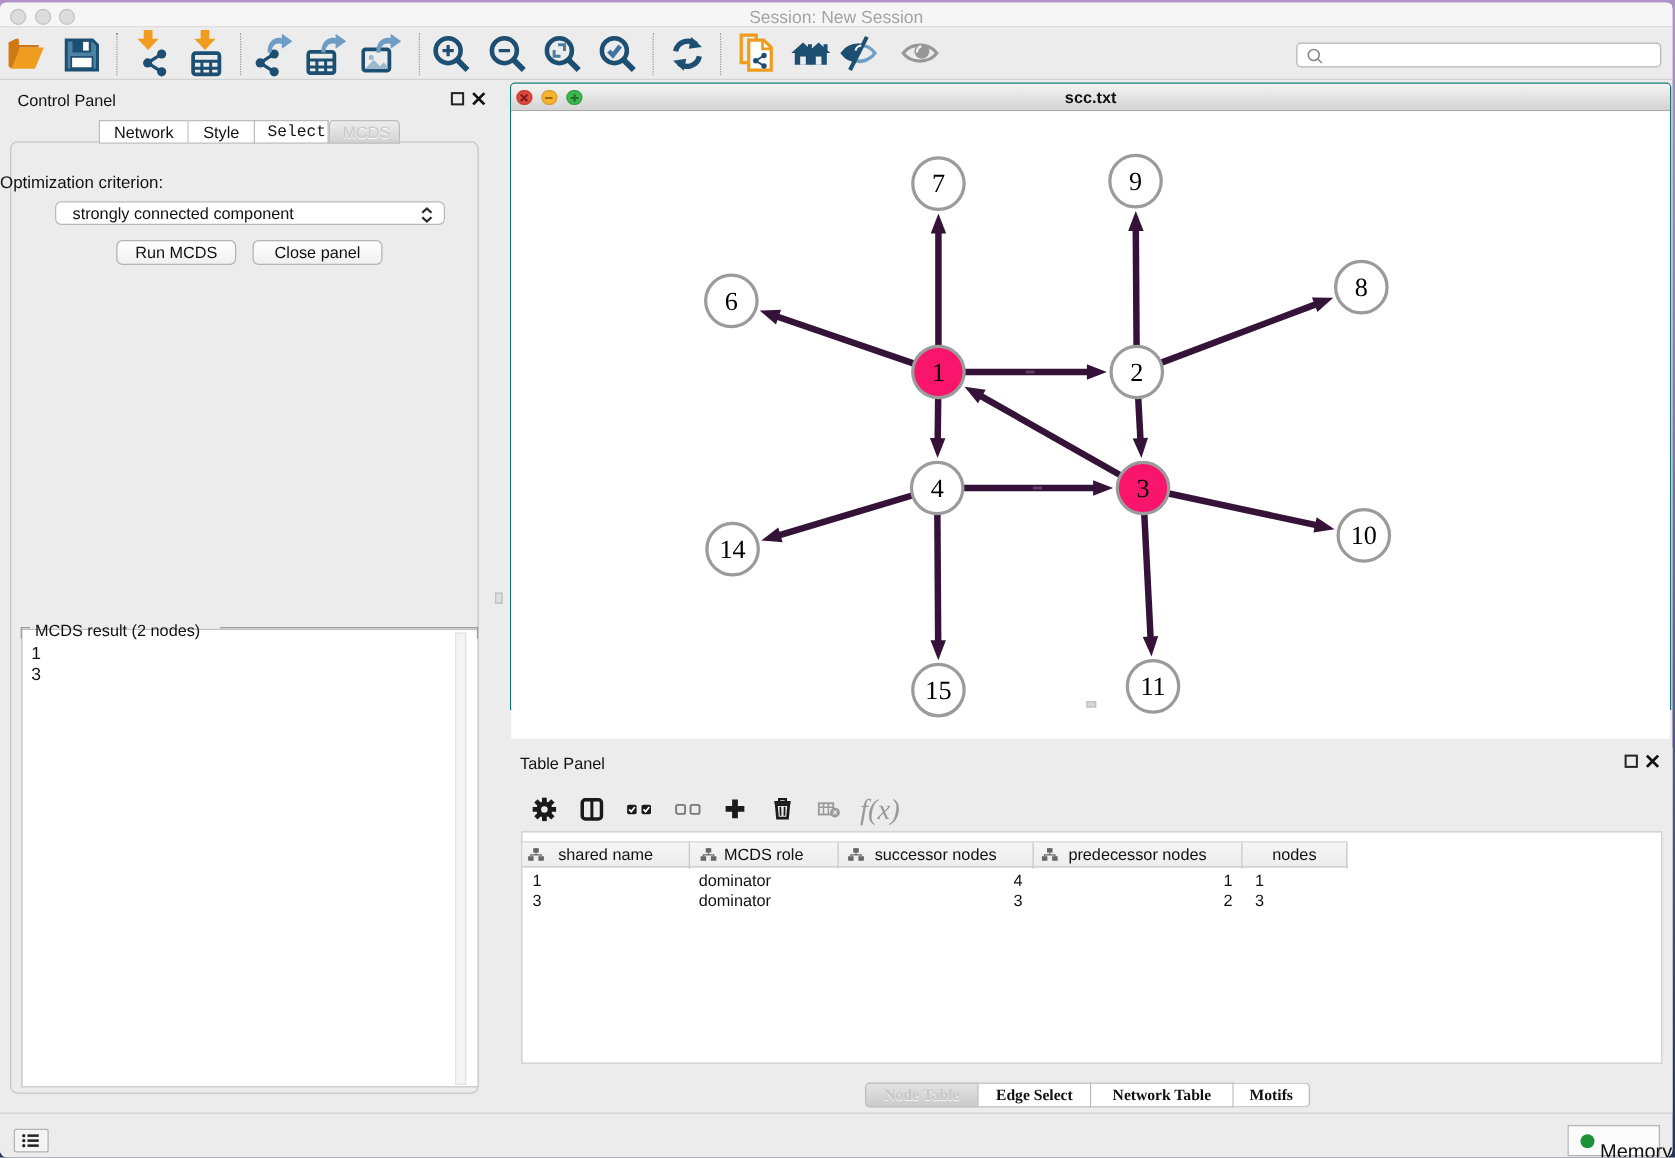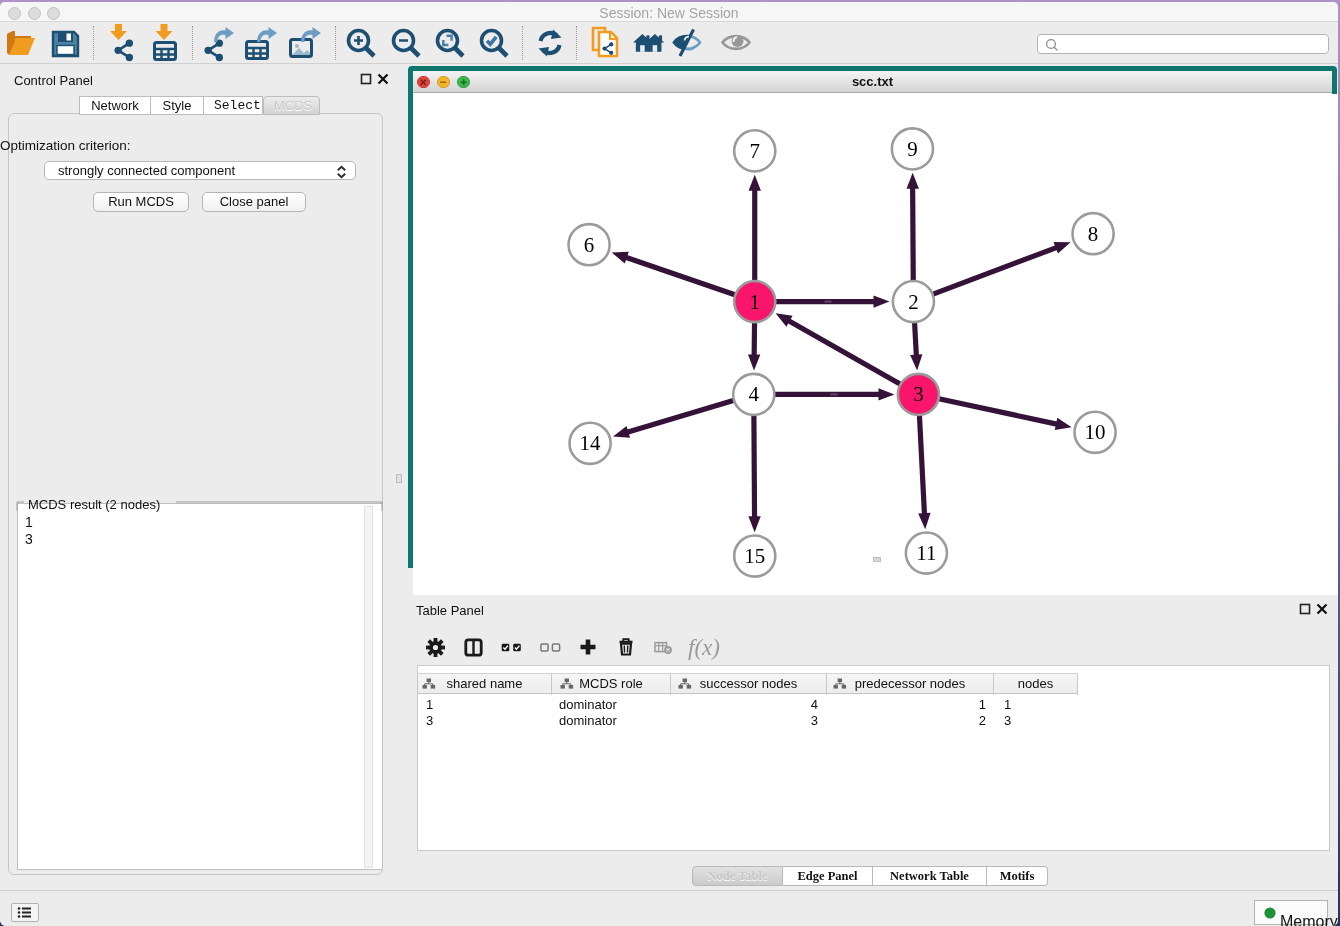--- a/index.html
+++ b/index.html
@@ -54,21 +54,21 @@
          border:1px solid #b5b5b5; border-radius:5px; font-size:13px; text-align:center;
          line-height:18px; color:#111; }
   .resultpanel { position:absolute; left:17px; top:439px; width:366px; height:367px;
          background:#fff; border:1px solid #c0c0c0; }
   .groupbox-label { position:absolute; left:25px; top:433px; font-size:13px; color:#111;
          background:#fff; padding:0 3px; }
   .result-scroll { position:absolute; right:9px; top:2px; width:9px; height:362px;
          background:#f4f4f4; border:1px solid #e2e2e2; }
   
   .netwin { position:absolute; left:408px; top:64px; width:929px; height:502px;
-        border:5px solid #0f766e; border-radius:4px 4px 0 0; background:#fff; }
+        border:1px solid #0f766e; border-radius:4px 4px 0 0; background:#fff; }
   .net-titlebar { position:absolute; left:0; top:0; width:100%; height:22px;
         background:linear-gradient(180deg,#f4f4f4,#d4d4d4); border-bottom:1px solid #aaa;
         border-radius:3px 3px 0 0; }
   .net-title { position:absolute; width:100%; text-align:center; top:3px; font-size:13px;
         font-weight:bold; color:#111; }
   .light { position:absolute; top:4.5px; width:12.5px; height:12.5px; border-radius:50%; }
   .canvas { position:absolute; left:0; top:23px; width:927px; height:501px; background:#fff; }
   
   .tpanel { position:absolute; left:398px; top:596px; width:942px; height:292px; background:#ececec; }
   .tp-title { position:absolute; left:16px; top:3px; font-size:13px; color:#111; }
@@ -469,21 +469,21 @@
       <div class="trow" style="left:558px;top:31px;width:10px;text-align:right;">1</div>
       <div class="trow" style="left:586px;top:31px;">1</div>
       <div class="trow" style="left:8px;top:47px;">3</div>
       <div class="trow" style="left:141px;top:47px;">dominator</div>
       <div class="trow" style="left:390px;top:47px;width:10px;text-align:right;">3</div>
       <div class="trow" style="left:558px;top:47px;width:10px;text-align:right;">2</div>
       <div class="trow" style="left:586px;top:47px;">3</div>
     </div>
     <div class="bot-tabs">
       <div class="btab sel" style="width:91px;">Node Table</div>
-      <div class="btab" style="width:90px;">Edge Panel</div>
+      <div class="btab" style="width:90px;">Edge Select</div>
       <div class="btab" style="width:114px;">Network Table</div>
       <div class="btab last" style="width:61px;">Motifs</div>
     </div>
   </div>
 
   <div class="statusbar">
     <div class="sb-btn-l">
       <svg width="26" height="17" viewBox="0 0 26 17">
         <circle cx="7" cy="4.5" r="1.3" fill="#222"></circle>
         <circle cx="7" cy="8.5" r="1.3" fill="#222"></circle>

